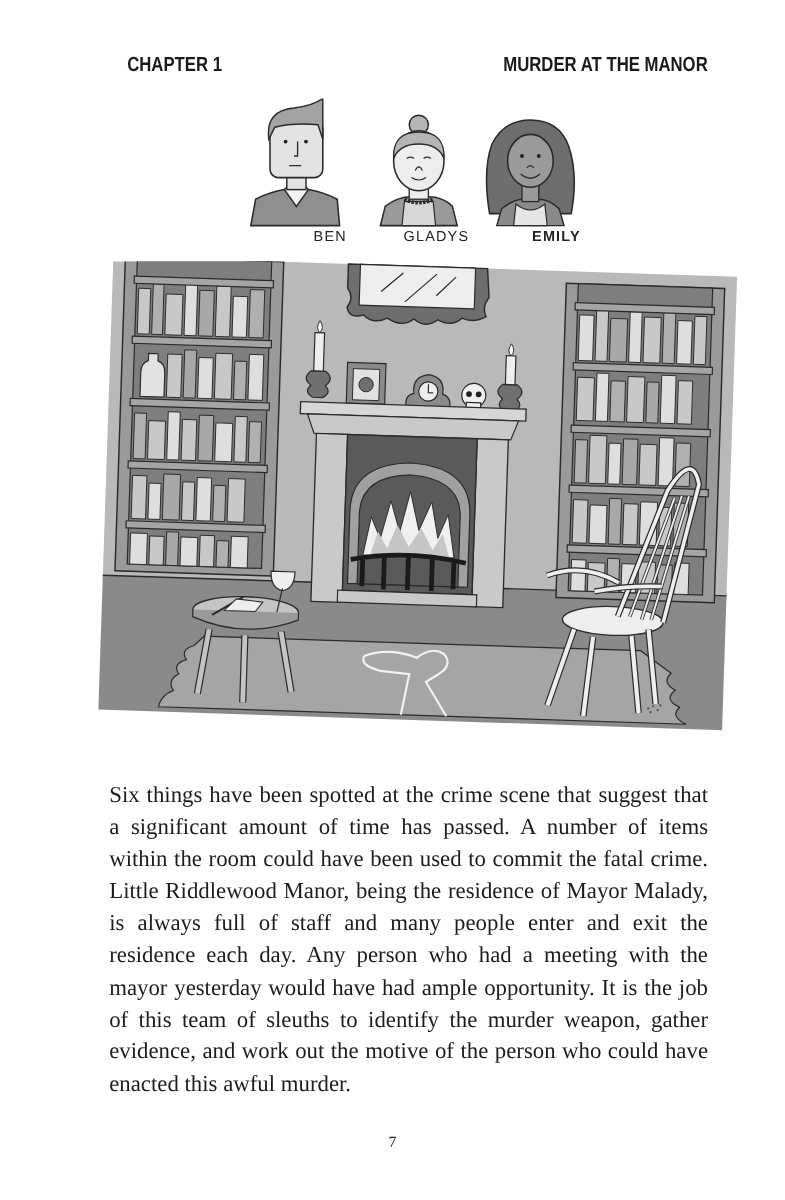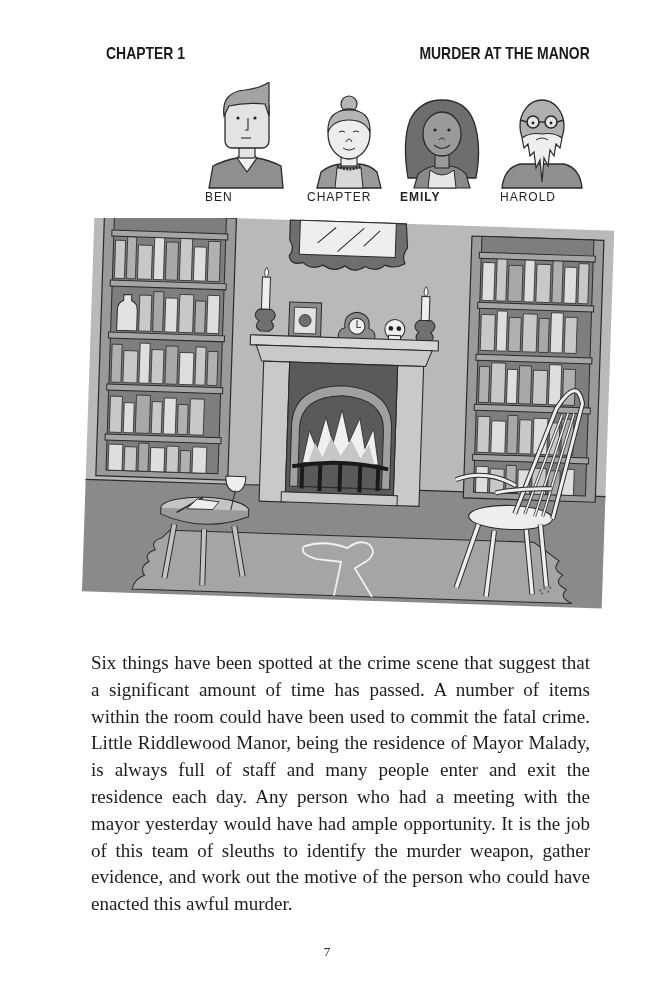--- a/index.html
+++ b/index.html
@@ -10,21 +10,21 @@
     font-family: "Liberation Sans", sans-serif; font-weight: bold;
     font-size: 17px; letter-spacing: 0px; color: #1a1a1a;
     transform: scaleX(0.82); 
   }
   .chapter { left: 0; transform-origin: left center; }
   .book-title { right: 0; transform-origin: right center; }
   .characters { position: absolute; top: 82px; left: 200px; width: 400px; height: 130px; }
   .character { position: absolute; top: 0; width: 84px; height: 130px; }
   .character svg { position: absolute; left: 0; top: 0; }
   .char-name {
-    position: absolute; top: 108px; left: 0; width: 84px; text-align: left;
+    position: absolute; top: 108px; left: 0; width: 84px; text-align: right;
     font-family: "Liberation Sans", sans-serif; font-size: 12px; letter-spacing: 1px;
     color: #222;
   }
   .scene { position: absolute; left: 78px; top: 218px; width: 540px; height: 392px; }
   .body-text {
     position: absolute; left: 91px; top: 650px; width: 499px;
     font-family: "Liberation Serif", serif; font-size: 19px; line-height: 26.8px;
     color: #1c1c1c; text-align: justify; margin: 0;
   }
   .page-number {
@@ -63,54 +63,38 @@
       <path d="M28 106 L30 86 L54 86 L56 106 Z" fill="#d8d8d8" stroke="#2a2a2a" stroke-width="1"></path>
       <rect x="34" y="70" width="16" height="14" fill="#ededed" stroke="#2a2a2a" stroke-width="1.1"></rect>
       <circle cx="42" cy="22" r="8" fill="#b5b5b5" stroke="#2a2a2a" stroke-width="1.2"></circle>
       <ellipse cx="42" cy="52" rx="21" ry="25" fill="#ededed" stroke="#2a2a2a" stroke-width="1.3"></ellipse>
       <path d="M21 50 Q20 28 42 28 Q64 28 63 50 Q58 38 42 38 Q26 38 21 50 Z" fill="#b5b5b5" stroke="#2a2a2a" stroke-width="1.1"></path>
       <path d="M32 50 Q35 48 38 50 M46 50 Q49 48 52 50" stroke="#2a2a2a" stroke-width="1" fill="none"></path>
       <path d="M39 60 Q42 54 45 60" stroke="#2a2a2a" stroke-width="1" fill="none"></path>
       <path d="M36 66 Q42 70 48 66" stroke="#2a2a2a" stroke-width="1" fill="none"></path>
       <path d="M30 84 Q42 90 54 84" stroke="#2a2a2a" stroke-width="3" stroke-dasharray="2 1.2" fill="none"></path>
     </svg>
-    <div class="char-name">CHAPTER</div>
+    <div class="char-name">GLADYS</div>
   </div>
 
   <div class="character" style="left:200px;font-weight:bold;">
     <svg width="84" height="108" viewBox="0 0 84 108">
       <path d="M8 96 Q2 60 10 38 Q20 18 42 18 Q66 18 74 40 Q82 64 76 96 Z" fill="#6e6e6e" stroke="#2a2a2a" stroke-width="1.3"></path>
       <path d="M14 106 L18 92 Q28 84 36 84 L48 84 Q58 84 66 92 L70 106 Z" fill="#8a8a8a" stroke="#2a2a2a" stroke-width="1.2"></path>
       <path d="M28 106 L30 88 Q42 98 54 88 L56 106 Z" fill="#e6e6e6" stroke="#2a2a2a" stroke-width="1"></path>
       <rect x="35" y="70" width="14" height="16" fill="#9a9a9a" stroke="#2a2a2a" stroke-width="1.1"></rect>
       <ellipse cx="42" cy="52" rx="19" ry="22" fill="#9a9a9a" stroke="#2a2a2a" stroke-width="1.3"></ellipse>
       <circle cx="35" cy="48" r="1.6" fill="#222"></circle>
         <circle cx="49" cy="48" r="1.6" fill="#222"></circle>
       <path d="M39 58 Q42 54 45 58" stroke="#2a2a2a" stroke-width="1" fill="none"></path>
       <path d="M34 63 Q42 70 50 63" stroke="#2a2a2a" stroke-width="1.1" fill="none"></path>
     </svg>
     <div class="char-name">EMILY</div>
   </div>
 
-  <div class="character" style="left:300px;">
-    <svg width="84" height="108" viewBox="0 0 84 108">
-      <path d="M2 106 Q4 86 20 82 L64 82 Q80 86 82 106 Z" fill="#8f8f8f" stroke="#2a2a2a" stroke-width="1.3"></path>
-      <ellipse cx="42" cy="44" rx="22" ry="26" fill="#b0b0b0" stroke="#2a2a2a" stroke-width="1.3"></ellipse>
-      <circle cx="33" cy="40" r="6" fill="#e6e6e6" stroke="#2a2a2a" stroke-width="1.6"></circle>
-      <circle cx="51" cy="40" r="6" fill="#e6e6e6" stroke="#2a2a2a" stroke-width="1.6"></circle>
-      <line x1="39" y1="40" x2="45" y2="40" stroke="#2a2a2a" stroke-width="1.4"></line>
-      <line x1="20" y1="38" x2="27" y2="40" stroke="#2a2a2a" stroke-width="1.4"></line>
-      <line x1="57" y1="40" x2="64" y2="38" stroke="#2a2a2a" stroke-width="1.4"></line>
-      <circle cx="33" cy="41" r="1.4" fill="#222"></circle>
-        <circle cx="51" cy="41" r="1.4" fill="#222"></circle>
-      <path d="M22 56 Q30 50 42 52 Q54 50 62 56 L60 66 L56 62 L54 74 L50 68 L48 84 L44 76 L42 100 L40 78 L36 86 L34 70 L30 74 L28 62 L24 66 Z" fill="#eeeeee" stroke="#2a2a2a" stroke-width="1.2"></path>
-      <path d="M36 58 Q42 54 48 58" stroke="#2a2a2a" stroke-width="1" fill="none"></path>
-    </svg>
-    <div class="char-name">HAROLD</div>
-  </div>
 </div>
 
 <div class="scene">
   <svg width="540" height="392" viewBox="0 0 540 392">
     <g transform="rotate(1.9 270 196)">
 
       <rect x="10" y="4" width="520" height="270" fill="#b9b9b9"></rect>
 
       <rect x="10" y="270" width="520" height="112" fill="#8a8a8a"></rect>
       <line x1="10" y1="270" x2="530" y2="270" stroke="#2a2a2a" stroke-width="1.2"></line>

